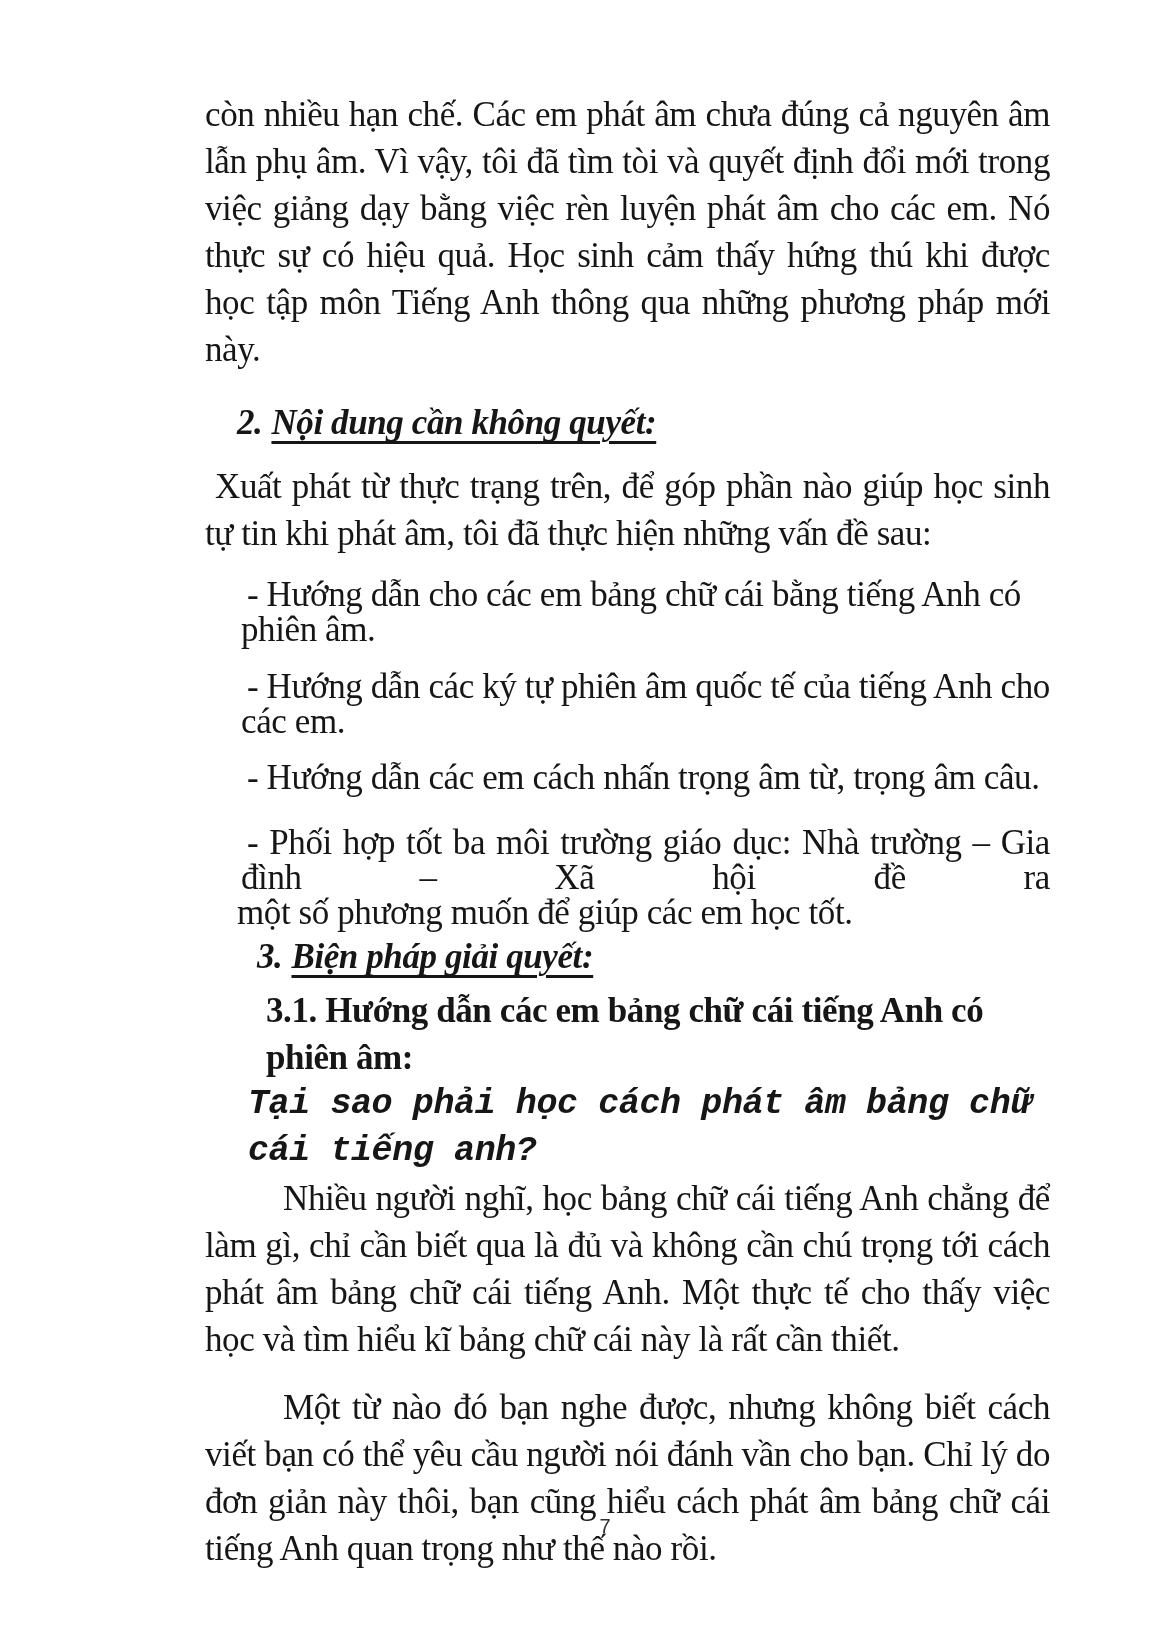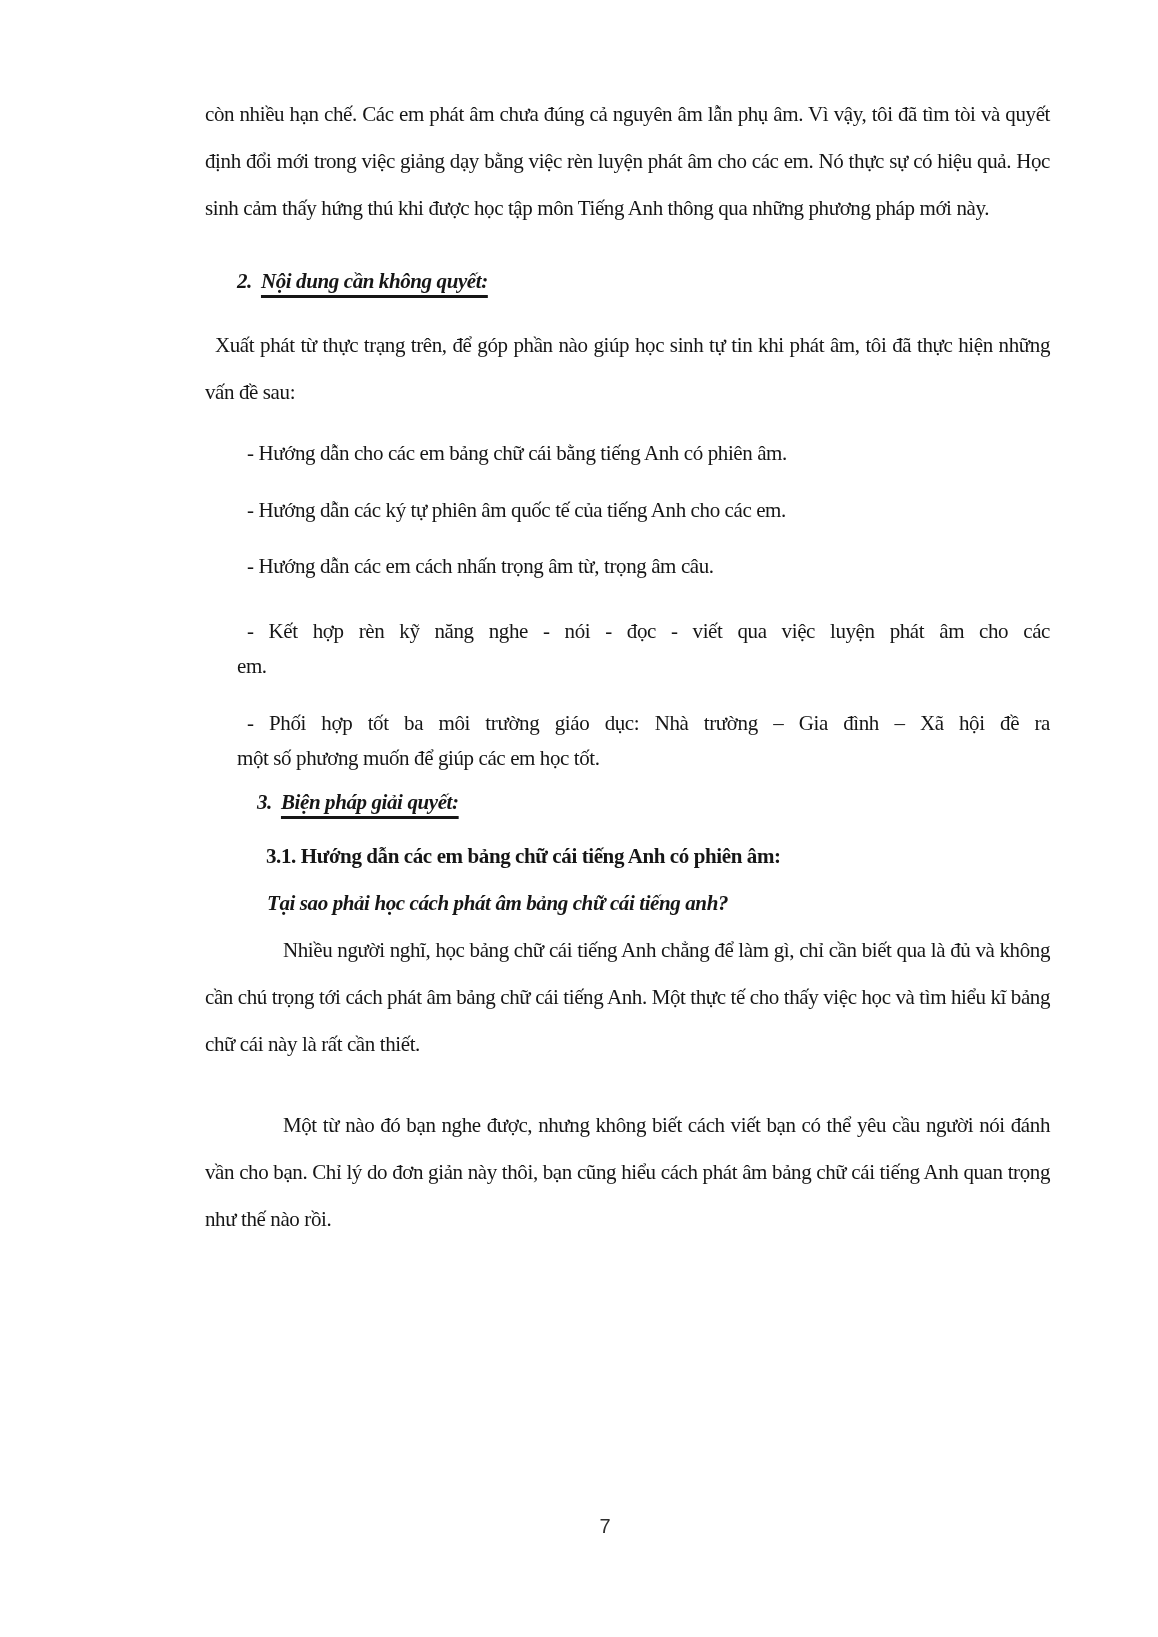--- a/index.html
+++ b/index.html
@@ -15,21 +15,21 @@
   }
   .content {
     position: absolute;
     left: 205px;
     top: 91px;
     width: 845px;
     font-size: 27.5px;
     line-height: 47px;
     letter-spacing: -0.4px;
   }
-  p, h2, h3 { margin: 0; padding: 0; font-size: 21px; font-weight: normal; }
+  p, h2, h3 { margin: 0; padding: 0; font-size: 35px; font-weight: normal; }
   .just { text-align: justify; }
   .intro { margin-bottom: 26px; }
   .heading { font-weight: bold; font-style: italic; line-height: 47px; }
   .heading .hnum { margin-right: 9px; }
   .heading .hu {
     text-decoration: underline;
     text-decoration-thickness: 2.5px;
     text-underline-offset: 7px;
   }
   .h2 { margin: 0 0 17px 32px; }
@@ -51,23 +51,23 @@
     text-align: justify;
     text-align-last: justify;
   }
   .bullet .cont {
     display: block;
     text-indent: 0;
     margin-left: -4px;
   }
   .h3 { margin: 0 0 7px 52px; }
   .h31 { font-weight: bold; line-height: 47px; margin: 0 0 0 61px; }
-  .question { font-weight: bold; font-style: italic; line-height: 47px; margin: 0 0 0 62px; }
+  .question { font-weight: bold; font-style: italic; line-height: 47px; margin: 0 0 0 43px; font-family: Liberation Mono, monospace; }
   .body-ind { text-indent: 78px; }
-  .pa { margin-bottom: 34px; }
+  .pa { margin-bottom: 21px; }
   .pb { margin-bottom: 17px; }
   .pc { margin-bottom: 0; }
   .footer {
     position: absolute;
     top: 1512px;
     left: 0;
     right: 0;
     text-align: center;
     transform: translateX(26px);
     font-family: "Liberation Sans", "DejaVu Sans", sans-serif;
@@ -87,24 +87,20 @@
     <h2 class="heading h2"><span class="hnum">2.</span><span class="hu">Nội dung cần không quyết:</span></h2>
 
     <p class="just lead">Xuất phát từ thực trạng trên, để góp phần nào giúp học sinh tự tin khi phát âm, tôi đã thực hiện những vấn đề sau:</p>
 
     <p class="bullet b1">- Hướng dẫn cho các em bảng chữ cái bằng tiếng Anh có phiên âm.</p>
 
     <p class="bullet b2">- Hướng dẫn các ký tự phiên âm quốc tế của tiếng Anh cho các em.</p>
 
     <p class="bullet b3">- Hướng dẫn các em cách nhấn trọng âm từ, trọng âm câu.</p>
 
-    <p class="bullet b4">
-        <span class="flj">- Kết hợp rèn kỹ năng  nghe - nói - đọc - viết qua việc luyện phát âm cho các</span>
-        <span class="cont">em.</span>
-      </p>
 
     <p class="bullet b5">
         <span class="flj">- Phối hợp tốt ba môi trường giáo dục: Nhà trường – Gia đình – Xã hội đề ra</span>
         <span class="cont">một số phương muốn để giúp các em học tốt.</span>
       </p>
 
     <h2 class="heading h3"><span class="hnum">3.</span><span class="hu">Biện pháp giải quyết:</span></h2>
 
     <h3 class="h31">3.1. Hướng dẫn các em bảng chữ cái tiếng Anh có phiên âm:</h3>
 

